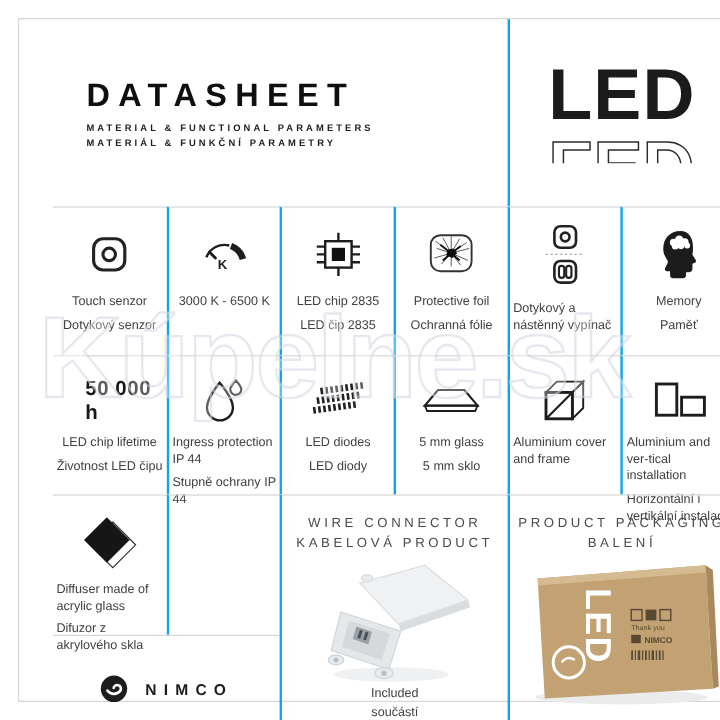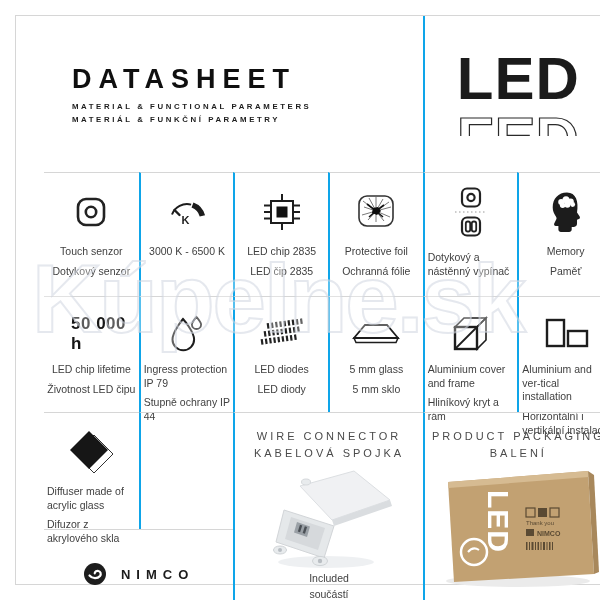--- a/index.html
+++ b/index.html
@@ -177,21 +177,21 @@
     <div class="l2">Životnost LED čipu</div>
   </div>
 
   <div class="cell bt bl r3">
     <div class="ic">
       <svg width="40" height="42" viewBox="0 0 40 42">
         <path d="M16,6 C16,6 5.5,18.5 5.5,26.5 a10.8,10.8 0 0 0 21.6,0 C27.1,18.5 16,6 16,6 Z" fill="none" stroke="#1d1d1d" stroke-width="2"></path>
         <path d="M29.5,4 c-2.2,2.6 -4.6,5.4 -4.6,7.4 a4.6,4.6 0 0 0 9.2,0 c0,-2 -2.4,-4.8 -4.6,-7.4 Z" fill="#fff" stroke="#1d1d1d" stroke-width="1.8"></path>
       </svg>
     </div>
-    <div class="l1">Ingress protection IP 79</div>
+    <div class="l1">Ingress protection IP 44</div>
     <div class="l2">Stupně ochrany IP 44</div>
   </div>
 
   <div class="cell bt bl r3">
     <div class="ic">
       <svg width="50" height="34" viewBox="0 0 50 34">
         <g stroke="#222" stroke-width="5.5" stroke-dasharray="2.2 2">
           <line x1="10" y1="9" x2="46" y2="4"></line>
           <line x1="7" y1="17" x2="43" y2="12"></line>
           <line x1="4" y1="25" x2="40" y2="20"></line>
@@ -216,21 +216,20 @@
   <div class="cell bt bl r3">
     <div class="ic">
       <svg width="46" height="40" viewBox="0 0 46 40">
         <polygon points="7,13 16,4 38,4 29,13" fill="none" stroke="#1d1d1d" stroke-width="1.6"></polygon>
         <polygon points="29,13 38,4 38,26 29,35" fill="none" stroke="#1d1d1d" stroke-width="1.6"></polygon>
         <rect x="7" y="13" width="22" height="22" fill="none" stroke="#1d1d1d" stroke-width="2.4"></rect>
         <line x1="7.5" y1="34.5" x2="28.5" y2="13.5" stroke="#1d1d1d" stroke-width="1.8"></line>
       </svg>
     </div>
     <div class="l1">Aluminium cover and frame</div>
-    <div class="l2">Hliníkový kryt a rám</div>
   </div>
 
   <div class="cell bt bl r3">
     <div class="ic">
       <svg width="48" height="36" viewBox="0 0 48 36">
         <rect x="5" y="4" width="17" height="26" fill="none" stroke="#1d1d1d" stroke-width="2.4"></rect>
         <rect x="26" y="15" width="19" height="15" fill="none" stroke="#1d1d1d" stroke-width="2.4"></rect>
       </svg>
     </div>
     <div class="l1">Aluminium and ver-tical installation</div>
@@ -245,21 +244,21 @@
       </svg>
     </div>
     <div class="l1">Diffuser made of acrylic glass</div>
     <div class="l2">Difuzor z akrylového skla</div>
   </div>
 
   <div class="emptycell bt bl"></div>
 
   <div class="bigcell bt bl wire">
     <div class="sec-title">WIRE CONNECTOR</div>
-    <div class="sec-title">KABELOVÁ SPOJKA</div>
+    <div class="sec-title">KABELOVÁ PRODUCT</div>
     <div class="photo">
       <svg width="150" height="104" viewBox="0 0 150 104">
         <ellipse cx="72" cy="96" rx="48" ry="6" fill="#eef0f2"></ellipse>
         <polygon points="46,20 100,5 136,34 78,54" fill="#f0f1f3" stroke="#dcdfe2" stroke-width="1"></polygon>
         <polygon points="78,54 136,34 138,40 80,60" fill="#dadde0"></polygon>
         <polygon points="30,44 80,60 70,92 22,76" fill="#e5e8ea" stroke="#d2d5d8" stroke-width="1"></polygon>
         <polygon points="37,51 71,62 64,84 31,73" fill="#d6d9dc"></polygon>
         <polygon points="43,56 56,60.5 53,71 40,66.5" fill="#9aa0a6"></polygon>
         <rect x="45" y="59" width="2.4" height="7" fill="#4a4f55" transform="rotate(18 46 62)"></rect>
         <rect x="50" y="60.5" width="2.4" height="7" fill="#4a4f55" transform="rotate(18 51 63)"></rect>

